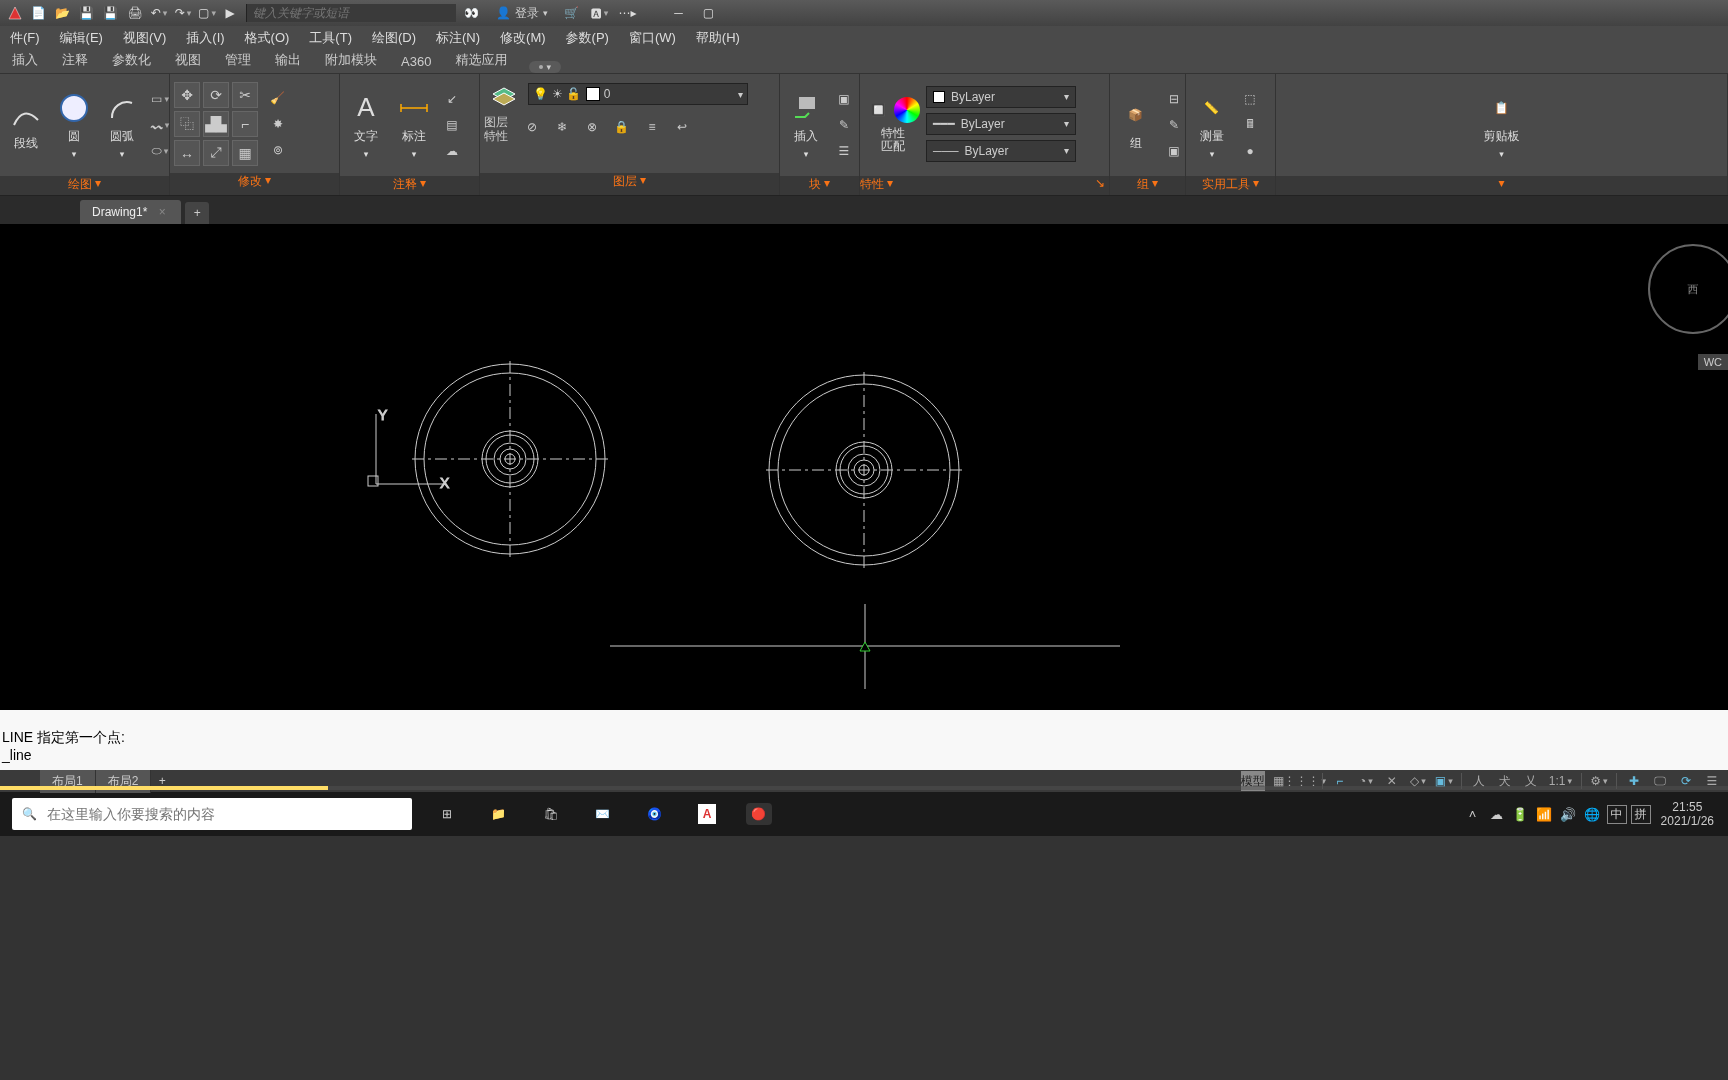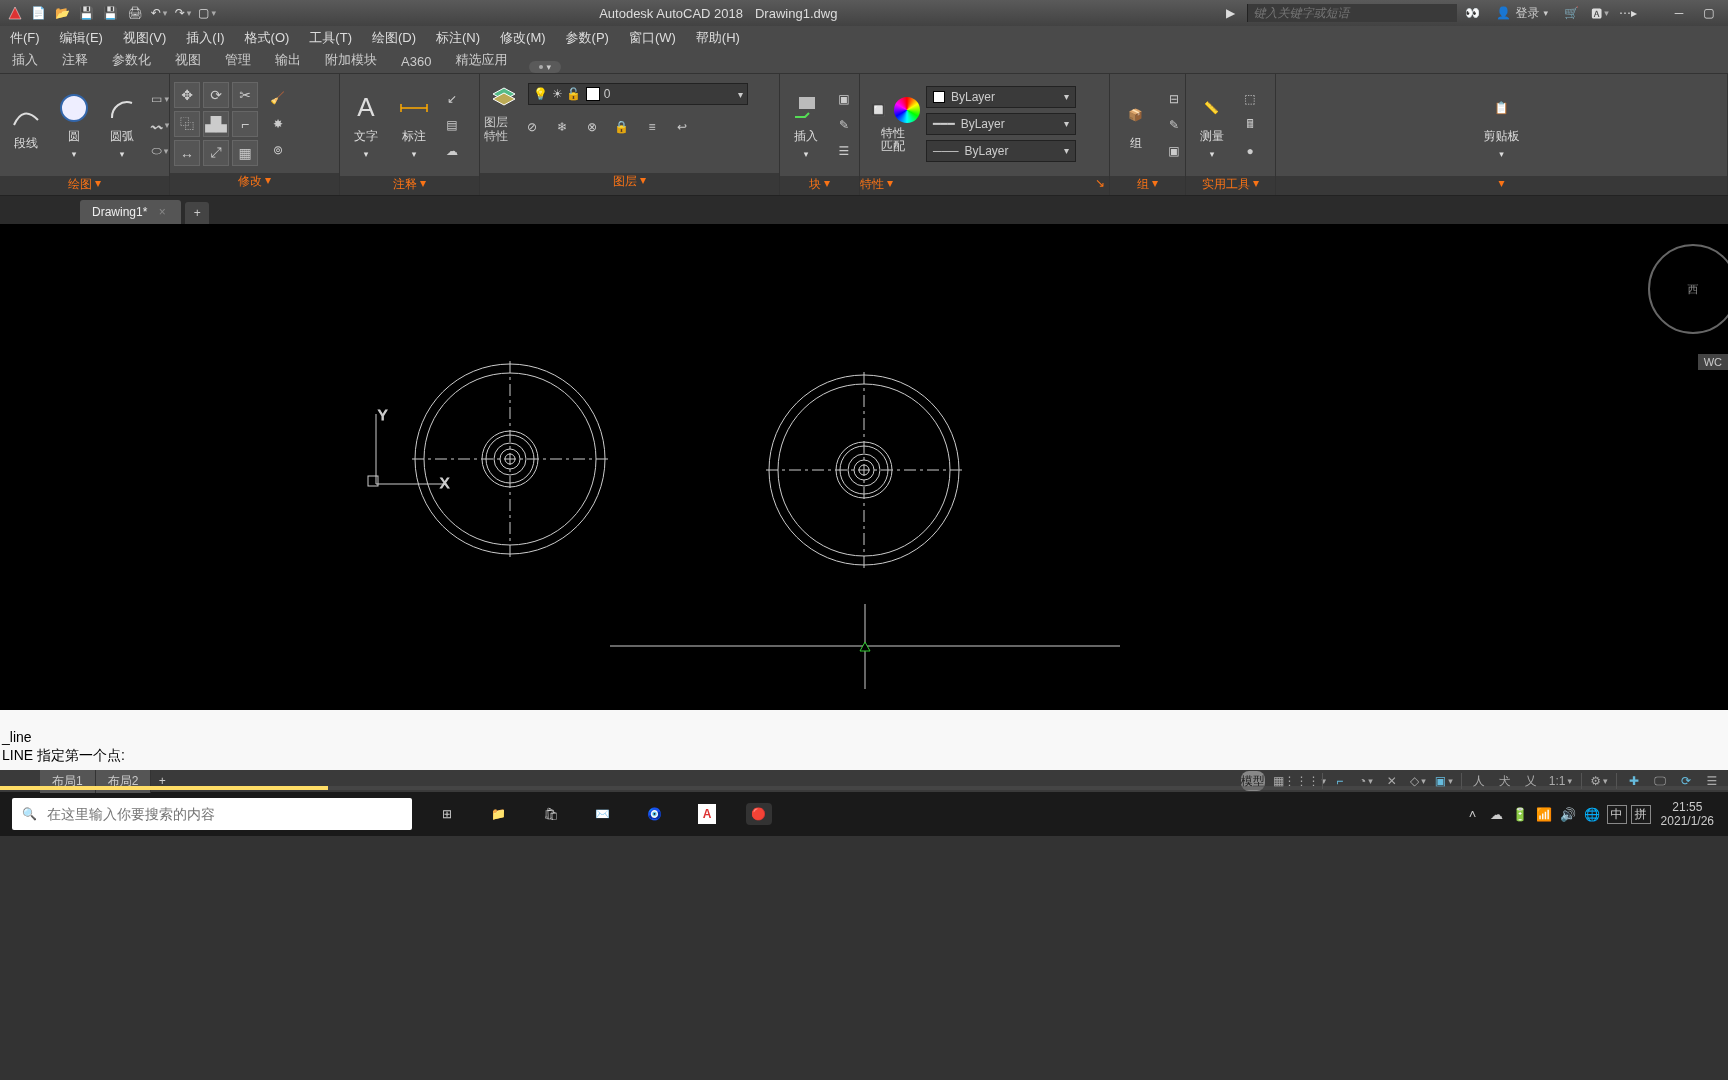--- a/index.html
+++ b/index.html
@@ -60,21 +60,21 @@
 
 .cmd { height:60px; background:#f8f8f8; font-family:Consolas,monospace; font-size:14px; color:#000; padding:6px 2px; display:flex; flex-direction:column; justify-content:flex-end; }
 .cmd-line { line-height:18px; }
 
 
 .layout-tabs { height:22px; background:#3a3a3a; display:flex; align-items:center; justify-content:space-between; }
 .lt-left { display:flex; align-items:center;margin-left:40px; }
 .lt-tab { padding:3px 12px; background:#555; border-right:1px solid #333; cursor:pointer; font-size:12px; }
 .lt-add { width:22px; display:flex; align-items:center; justify-content:center; cursor:pointer; }
 .lt-right { display:flex; align-items:center; gap:2px; padding-right:4px; }
-.status-btn { width:24px; height:20px; display:flex; align-items:center; justify-content:center; cursor:pointer; color:#aaa; border-radius:8px; }
+.status-btn { width:24px; height:20px; display:flex; align-items:center; justify-content:center; cursor:pointer; color:#aaa; border-radius:0; }
 .status-btn.on { color:#6bd; }
 .status-sep { width:1px; height:16px; background:#555; margin:0 3px; }
 
 
 .taskbar { height:44px; background:#1a1a1a; display:flex; align-items:center; }
 .search-box { height:32px; width:400px; background:#fff; margin-left:6px; display:flex; align-items:center; padding:0 10px; gap:10px; border-radius:2px; }
 .search-box input { border:none; outline:none; flex:1; font-size:14px; color:#4d7c0f; }
 .tb-icons { display:flex; align-items:center; margin-left:10px; gap:2px; }
 .tb-btn { width:50px; height:44px; display:flex; align-items:center; justify-content:center; cursor:pointer; }
 .tb-right { margin-left:auto; display:flex; align-items:center; gap:4px; padding-right:8px; color:#ccc; }
@@ -99,24 +99,20 @@
         </svg>
       </div>
     <div class="qat-btn">📄</div>
     <div class="qat-btn">📂</div>
     <div class="qat-btn">💾</div>
     <div class="qat-btn">💾</div>
     <div class="qat-btn">🖨</div>
     <div class="qat-btn dd-arrow">↶</div>
     <div class="qat-btn dd-arrow">↷</div>
     <div class="qat-btn dd-arrow">▢</div>
-  </div>
-  <div class="title-center">
-    <span>Autodesk AutoCAD 2018</span>
-    <span>Drawing1.dwg</span>
   </div>
   <div class="title-right">
     <div class="qat-btn">▶</div>
     <div class="title-search">
         <input placeholder="键入关键字或短语" style="">
       </div>
     <div class="qat-btn">👀</div>
     <div class="login-btn">
         <span>👤</span>
         <span>登录</span>
@@ -429,22 +425,22 @@
       <path d="M 860 427 L 865 418 L 870 427 Z" stroke="#3c3"></path>
     </g>
   </svg>
   <div class="compass">
       <span>西</span>
     </div>
   <div class="wcs">WC</div>
 </div>
 
 <div class="cmd">
+  <div class="cmd-line">LINE 指定第一个点:</div>
   <div class="cmd-line">_line</div>
-  <div class="cmd-line">LINE 指定第一个点:</div>
 </div>
 
 <div class="layout-tabs">
   <div class="lt-left">
     <div class="lt-tab">布局1</div>
     <div class="lt-tab">布局2</div>
     <div class="lt-add">+</div>
   </div>
   <div class="lt-right">
     <div class="status-btn" style="background:#888;color:#222;">模型</div>

